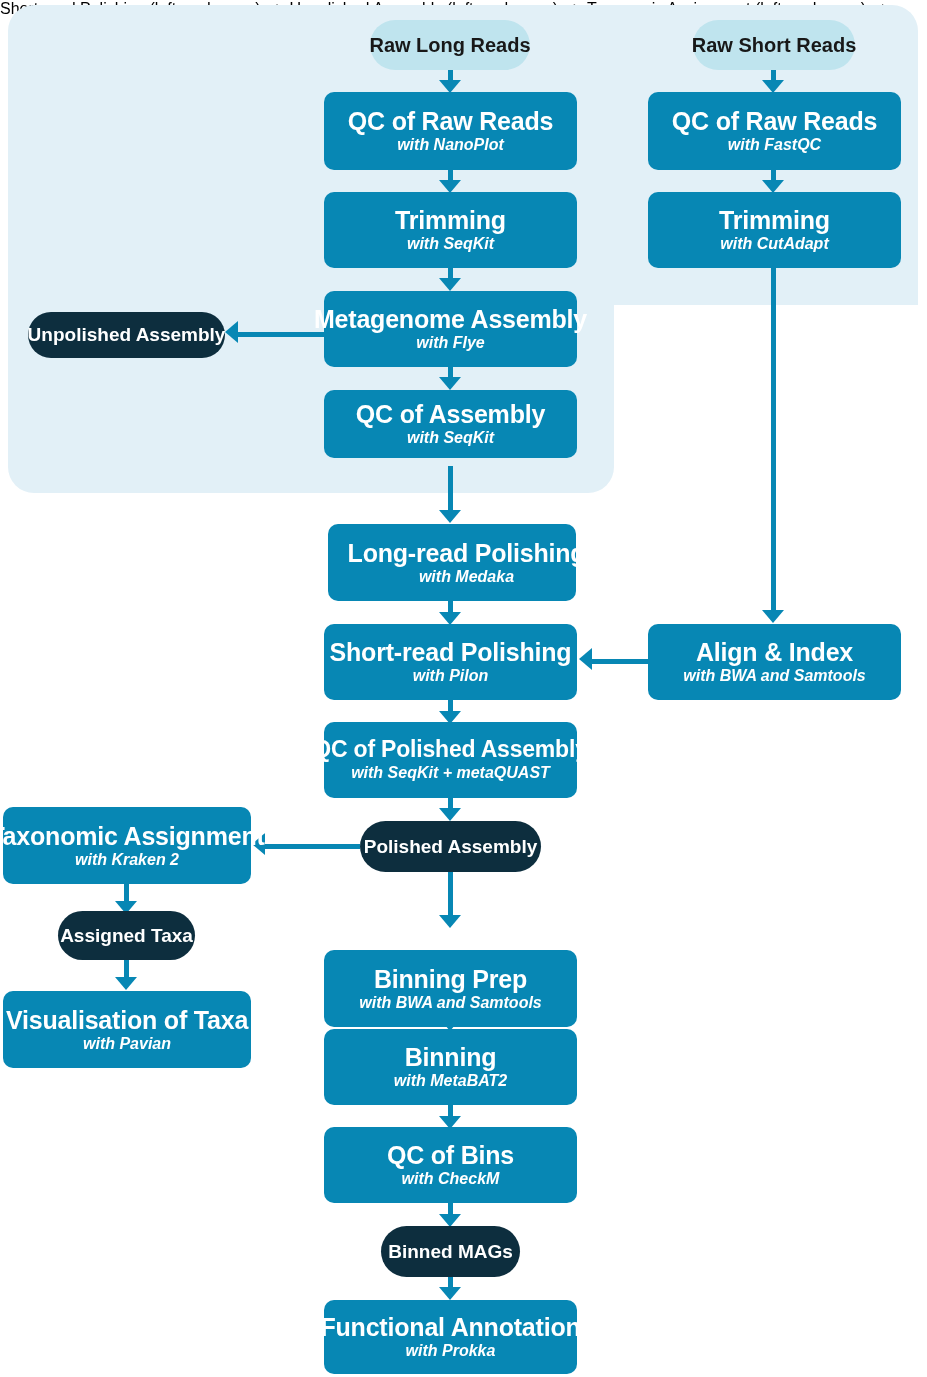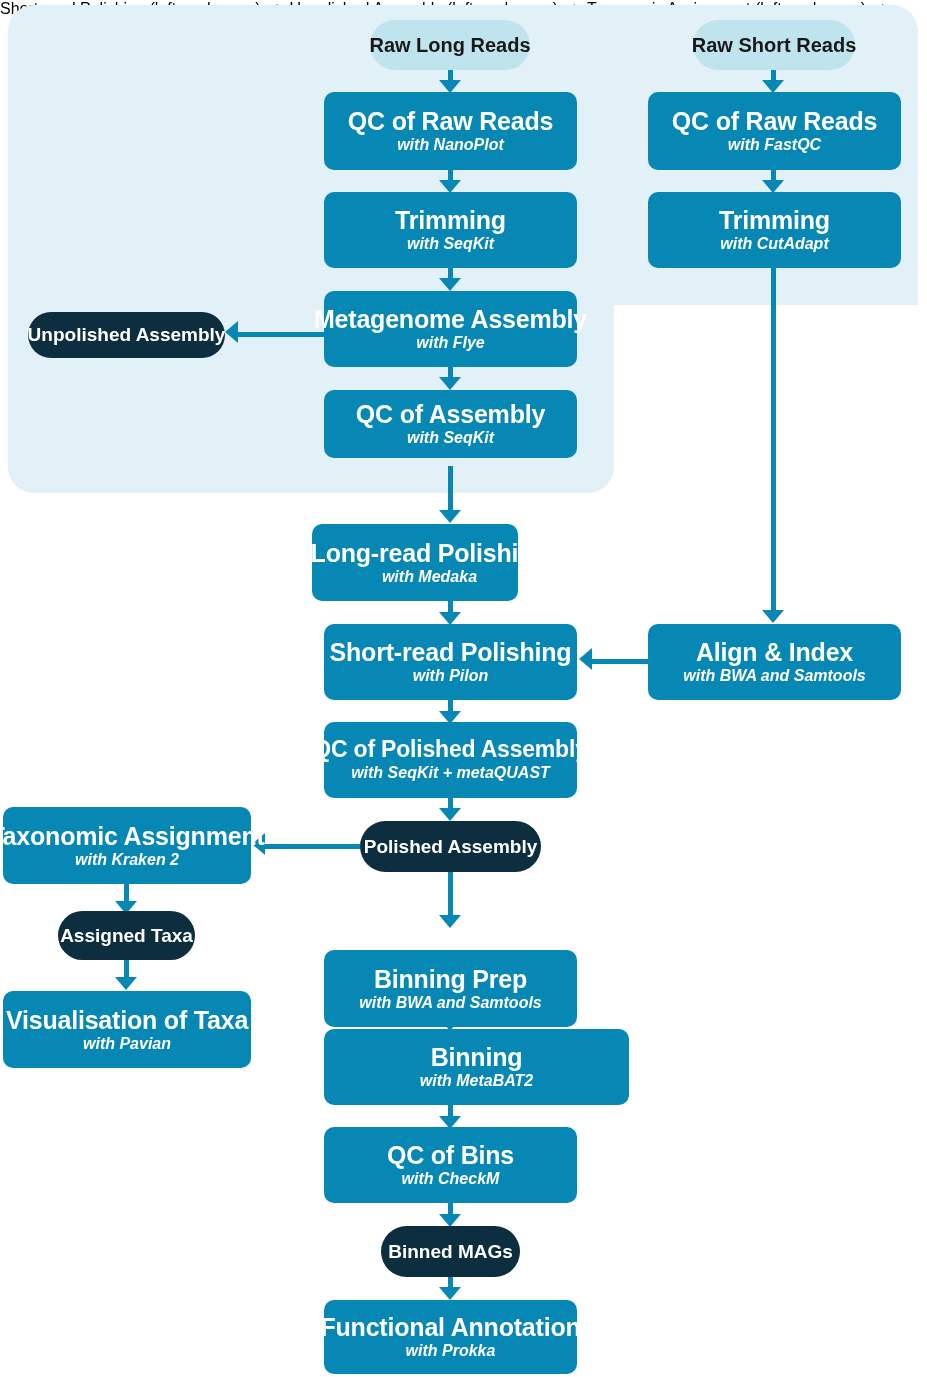--- a/index.html
+++ b/index.html
@@ -248,42 +248,42 @@
     <span class="title">Trimming</span>
     <span class="sub">with CutAdapt</span>
   </div>
 
   <div class="node" style="left:648px; top:624px; width:253px; height:76px;">
     <span class="title">Align &amp; Index</span>
     <span class="sub">with BWA and Samtools</span>
   </div>
 
   
-  <div class="node" style="left:312px; top:524px; width:206px; height:77px;padding-left:37px;">
+  <div class="node" style="left:328px; top:524px; width:248px; height:77px;padding-left:37px;">
     <span class="title">Long-read Polishing</span>
     <span class="sub">with Medaka</span>
   </div>
 
   <div class="node" style="left:324px; top:624px; width:253px; height:76px;">
     <span class="title">Short-read Polishing</span>
     <span class="sub">with Pilon</span>
   </div>
 
   <div class="node" style="left:324px; top:722px; width:253px; height:76px;">
     <span class="title" style="font-size:23px;">QC of Polished Assembly</span>
     <span class="sub">with SeqKit + metaQUAST</span>
   </div>
 
   
   <div class="node" style="left:324px; top:930px; width:253px; height:77px;margin-top:20px;">
     <span class="title">Binning Prep</span>
     <span class="sub">with BWA and Samtools</span>
   </div>
 
-  <div class="node" style="left:324px; top:1029px; width:305px; height:76px;">
+  <div class="node" style="left:324px; top:1029px; width:253px; height:76px;">
     <span class="title">Binning</span>
     <span class="sub">with MetaBAT2</span>
   </div>
 
   <div class="node" style="left:324px; top:1127px; width:253px; height:76px;align-items:center;">
     <span class="title">QC of Bins</span>
     <span class="sub">with CheckM</span>
   </div>
 
   <div class="node" style="left:324px; top:1300px; width:253px; height:74px;">

